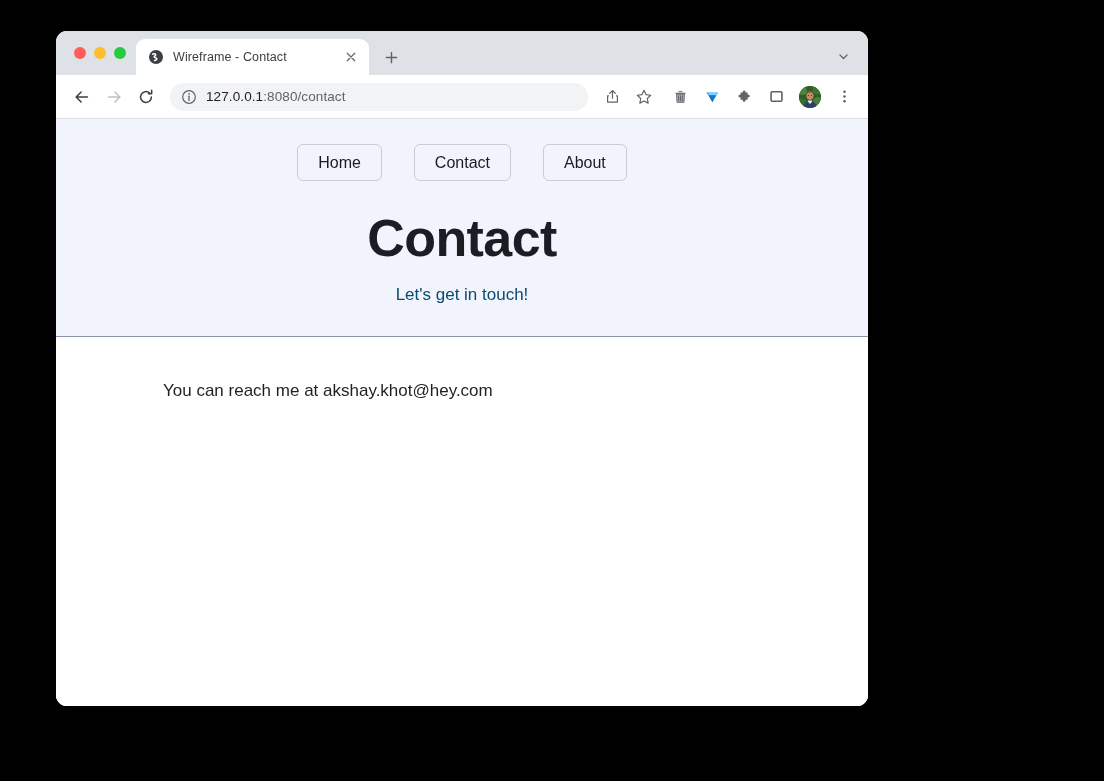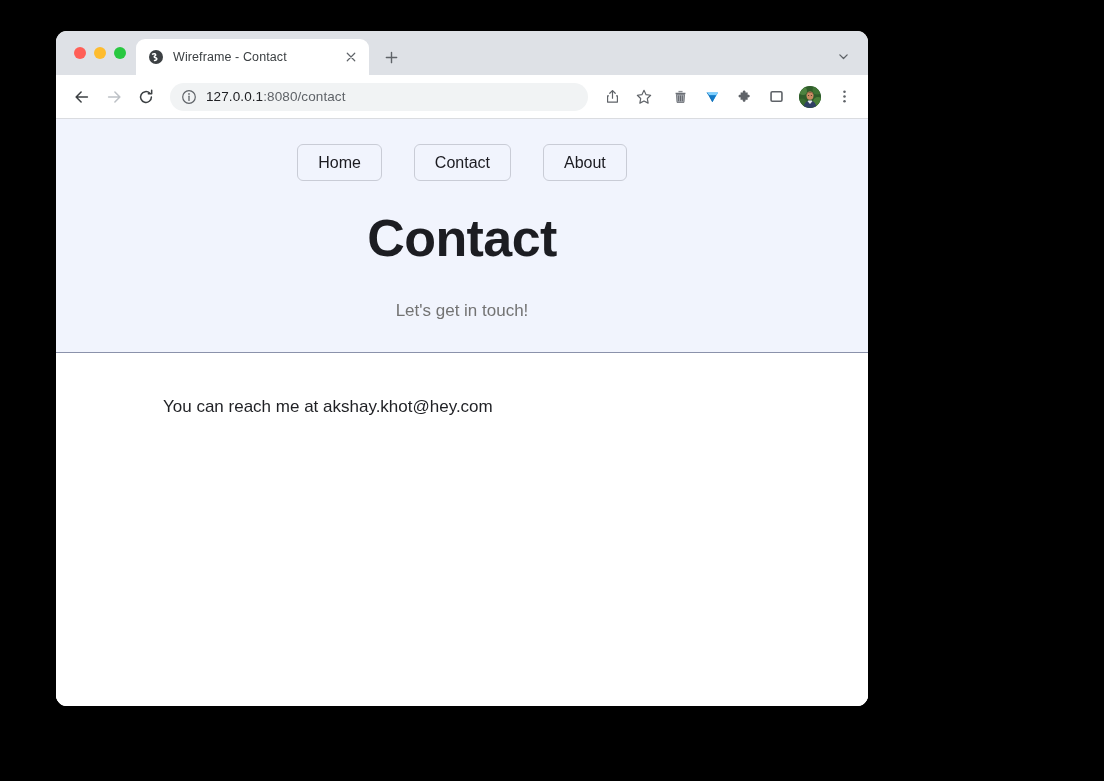--- a/index.html
+++ b/index.html
@@ -172,22 +172,22 @@
     font-size: 52px;
     font-weight: bold;
     color: #1c1d22;
     letter-spacing: -.6px;
     margin-top: 30px;
     line-height: 1.05;
   }
   .hero-sub {
     text-align: center;
     font-size: 17px;
-    color: #737373;
-    margin-top: 35px;
+    color: #0c4a6e;
+    margin-top: 19px;
   }
   .content {
     flex: 1 1 auto;
     background: #ffffff;
     padding: 44px 0 0 107px;
   }
   .content-text {
     font-size: 17px;
     color: #1f2024;
   }

